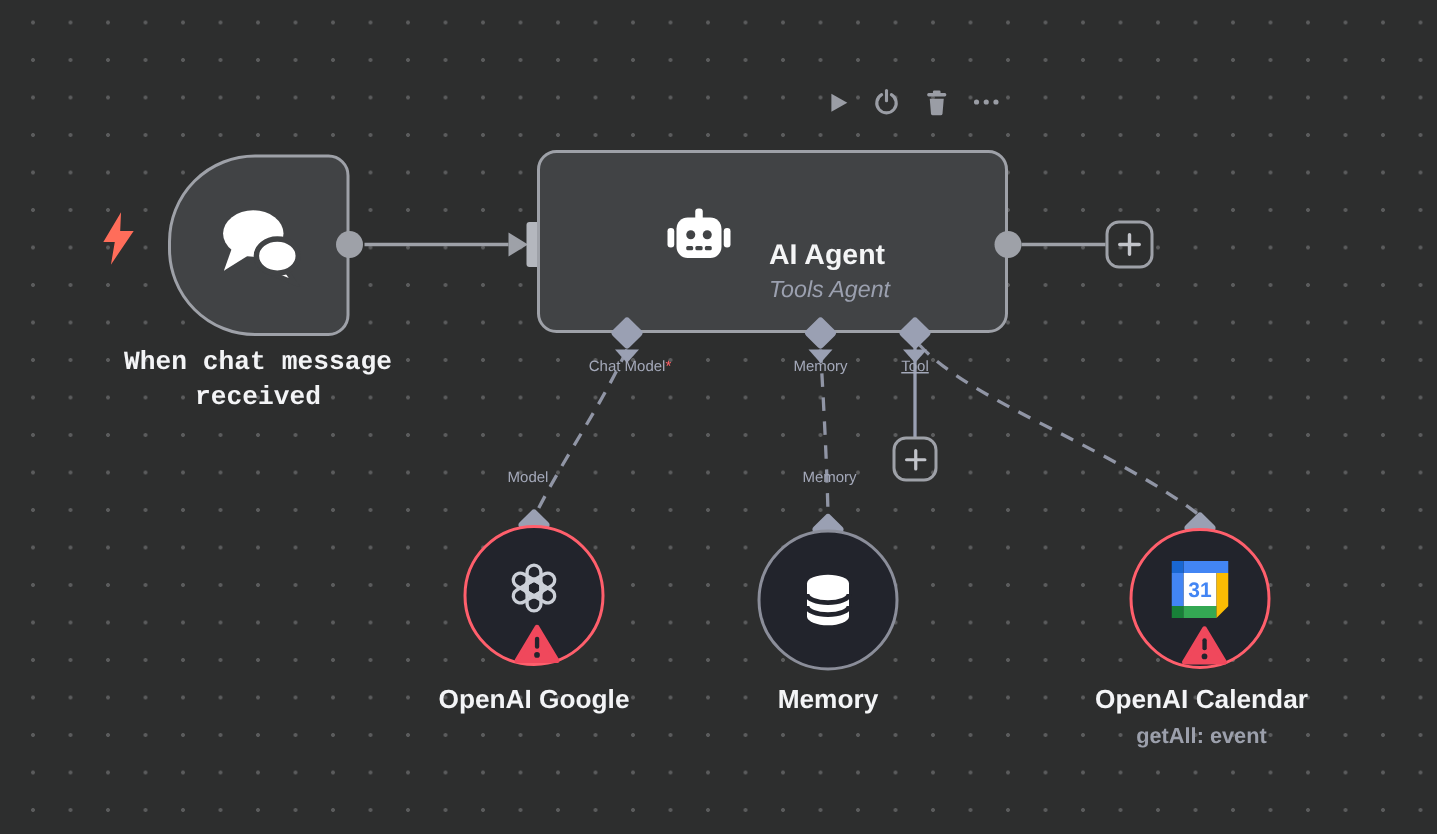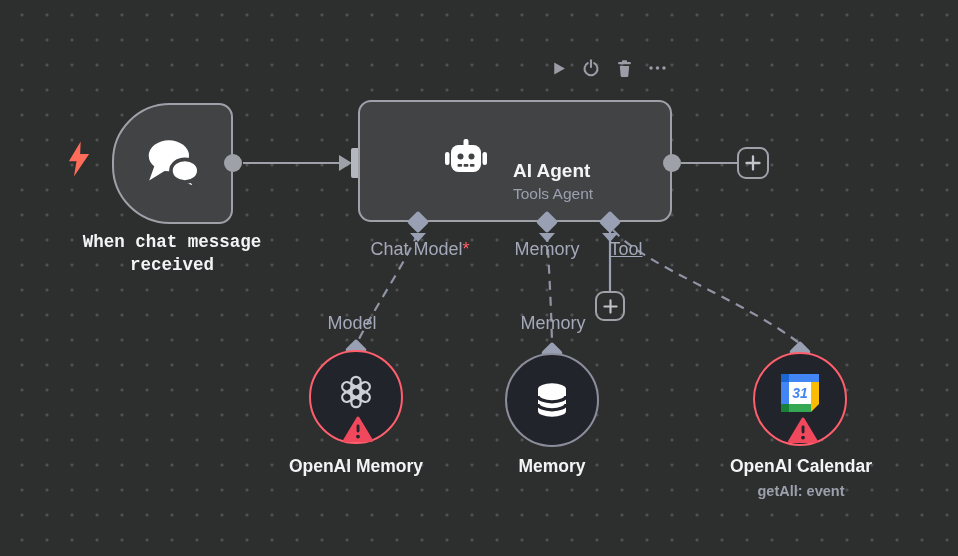--- a/index.html
+++ b/index.html
@@ -24,36 +24,36 @@
     left:112px; top:103px; width:121px; height:121px;
     border-radius:58px 14px 14px 58px;
     display:flex; align-items:center; justify-content:center;
   }
   .agent-node {
     left:358px; top:100px; width:314px; height:122px; border-radius:13px;
     display:flex; align-items:center; justify-content:center; gap:18px;
   }
   .agent-text { display:flex; flex-direction:column; gap:3px; }
   .agent-title { color:#f4f5f6; font-size:19px; font-weight:bold;margin-top:40px; }
-  .agent-subtitle { color:#9ba0af; font-size:15.5px; }
+  .agent-subtitle { color:#9ba0af; font-size:15.5px;font-style:italic; }
 
   .out-circle { position:absolute; width:18px; height:18px; border-radius:50%; background:#9ea1a8; }
   .in-port { position:absolute; left:351px; top:148px; width:11px; height:30px; background:#b4b7be; border-radius:2px; }
 
   .bolt { position:absolute; left:65px; top:141px; }
 
   
   .node-label {
     position:absolute; color:#f3f4f6; font-weight:bold; font-size:17.5px;
     text-align:center; line-height:1.32;
   }
   .node-sublabel { position:absolute; color:#9ca0ac; font-size:14.5px; text-align:center; }
 
   
-  .port-label { position:absolute; color:#a4a9ba; font-size:18px; text-align:center; white-space:nowrap; transform:translateX(-50%); }
+  .port-label { position:absolute; color:#a4a9ba; font-size:10px; text-align:center; white-space:nowrap; transform:translateX(-50%); }
   .required-star { color:#ff5f66; }
 
   
   .diamond { position:absolute; width:16px; height:16px; background:#9aa0b3; border-radius:2.5px; transform:rotate(45deg); }
   .tri-down { position:absolute; width:0; height:0; border-left:8px solid transparent; border-right:8px solid transparent; border-top:9px solid #9aa0b3; }
 
   
   .plus-btn {
     position:absolute; border:2px solid #9ea1a8; border-radius:9px;
     display:flex; align-items:center; justify-content:center; background:transparent;
@@ -61,21 +61,21 @@
 
   
   .node-toolbar { position:absolute; left:548px; top:58px; display:flex; gap:13px; align-items:center; }
   .tb-btn { width:20px; height:20px; display:flex; align-items:center; justify-content:center; cursor:pointer; }
 
   
   .sub-node {
     position:absolute; width:94px; height:94px; border-radius:50%;
     background:#22242c; display:flex; align-items:center; justify-content:center;
   }
-  .ring-error { border:2.5px solid #ff5f6c;font-style:italic; }
+  .ring-error { border:2.5px solid #ff5f6c; }
   .ring-ok { border:2.5px solid #8b8e9a; }
   .warn-badge { position:absolute; }
 </style>
 </head>
 <body>
 
 <div class="canvas">
 
   <svg class="edge-layer">
 
@@ -162,21 +162,21 @@
   <div class="tri-down" style="left:410px; top:233px;"></div>
   <div class="diamond" style="left:539px; top:214px;"></div>
   <div class="tri-down" style="left:539px; top:233px;"></div>
   <div class="diamond" style="left:602px; top:214px;"></div>
   <div class="tri-down" style="left:602px; top:233px;"></div>
 
   <div class="port-label" style="left:420px; top:239px;">
     <span>Chat Model</span><span class="required-star">*</span>
   </div>
   <div class="port-label" style="left:547px; top:239px;">Memory</div>
-  <div class="port-label" style="left:626px; top:239px;text-decoration:underline;">Tool</div>
+  <div class="port-label" style="left:610px; top:239px;text-decoration:underline;">Tool</div>
 
   <div class="plus-btn" style="left:737px; top:147px; width:32px; height:32px;">
     <svg width="16" height="16" viewBox="0 0 16 16">
         <path d="M8,1.5 V14.5 M1.5,8 H14.5" stroke="#c2c4ca" stroke-width="2.3" stroke-linecap="round"></path>
       </svg>
   </div>
   <div class="plus-btn" style="left:595px; top:291px; width:30px; height:30px;">
     <svg width="15" height="15" viewBox="0 0 16 16">
         <path d="M8,1.5 V14.5 M1.5,8 H14.5" stroke="#c2c4ca" stroke-width="2.3" stroke-linecap="round"></path>
       </svg>
@@ -194,21 +194,21 @@
         <rect x="-5" y="-16.5" width="10" height="23" rx="5" transform="rotate(240)"></rect>
         <rect x="-5" y="-16.5" width="10" height="23" rx="5" transform="rotate(300)"></rect>
       </g>
     </svg>
     <svg class="warn-badge" style="left:32px; top:64px;" width="30" height="27" viewBox="0 0 30 27">
       <path d="M15,2 L28.5,24.5 L1.5,24.5 Z" fill="#f0485c" stroke="#f0485c" stroke-width="3" stroke-linejoin="round"></path>
       <rect x="13.6" y="8.5" width="2.9" height="8" rx="1.4" fill="#22242c"></rect>
       <circle cx="15" cy="20.6" r="1.9" fill="#22242c"></circle>
     </svg>
   </div>
-  <div class="node-label" style="left:256px; top:455px; width:200px;">OpenAI Memory</div>
+  <div class="node-label" style="left:256px; top:455px; width:200px;">OpenAI Google</div>
 
   <div class="port-label" style="left:553px; top:313px;">Memory</div>
   <div class="diamond" style="left:544px; top:345px;"></div>
   <div class="sub-node ring-ok" style="left:505px; top:353px;">
     <svg width="40" height="44" viewBox="0 0 40 44">
       <path d="M6,11 a14,5.8 0 0 1 28,0 V33 a14,5.8 0 0 1 -28,0 Z" fill="#ffffff"></path>
       <path d="M6,18 a14,5.8 0 0 0 28,0" stroke="#22242c" stroke-width="3.2" fill="none"></path>
       <path d="M6,26 a14,5.8 0 0 0 28,0" stroke="#22242c" stroke-width="3.2" fill="none"></path>
     </svg>
   </div>

